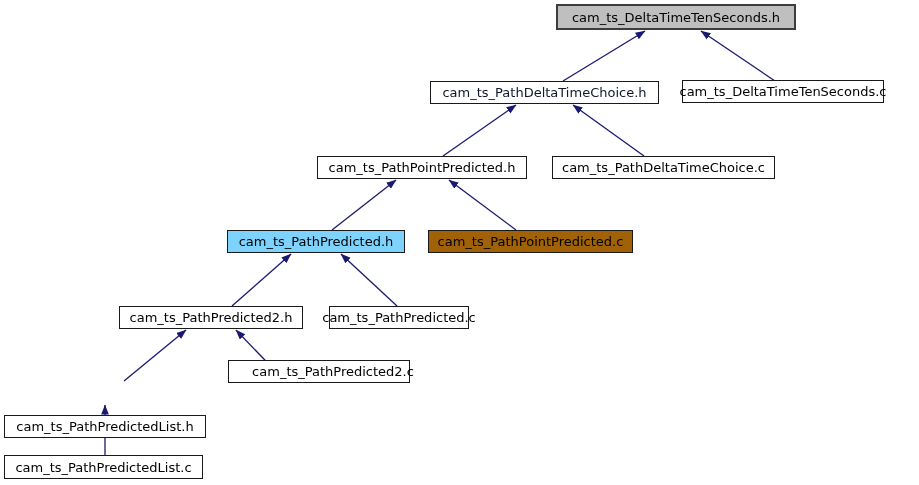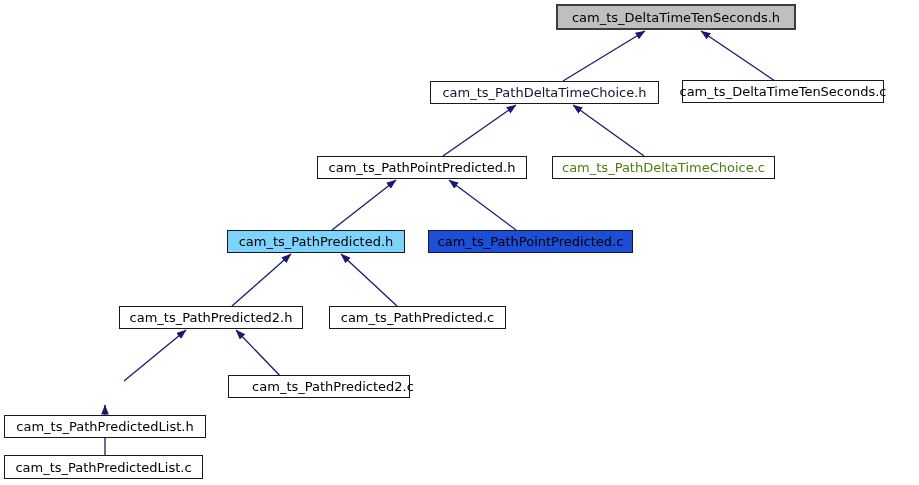--- a/index.html
+++ b/index.html
@@ -72,22 +72,22 @@
       <line x1="397" y1="306" x2="341" y2="254" stroke="#191970" stroke-width="1.3" class="edge-line" marker-end="url(#arrowhead)"></line>
       <line x1="124" y1="381" x2="186" y2="330" stroke="#191970" stroke-width="1.3" class="edge-line" marker-end="url(#arrowhead)"></line>
       <line x1="285" y1="381" x2="236" y2="330" stroke="#191970" stroke-width="1.3" class="edge-line" marker-end="url(#arrowhead)"></line>
       <line x1="105" y1="455" x2="105" y2="405" stroke="#191970" stroke-width="1.3" class="edge-line" marker-end="url(#arrowhead)"></line>
     </svg>
   <div id="nodes-layer">
       <div class="node highlighted" style="left: 556px; top: 4px; width: 240px; height: 26px; background: rgb(191, 191, 191); border-color: rgb(61, 61, 61); color: rgb(0, 0, 0);">cam_ts_DeltaTimeTenSeconds.h</div>
       <div class="node" style="left: 430px; top: 81px; width: 229px; height: 23px; background: rgb(255, 255, 255); border-color: rgb(26, 26, 26); color: #0f172a;">cam_ts_PathDeltaTimeChoice.h</div>
       <div class="node" style="left: 682px; top: 80px; width: 202px; height: 23px; background: rgb(255, 255, 255); border-color: rgb(26, 26, 26); color: rgb(0, 0, 0);">cam_ts_DeltaTimeTenSeconds.c</div>
       <div class="node" style="left: 317px; top: 156px; width: 210px; height: 23px; background: rgb(255, 255, 255); border-color: rgb(26, 26, 26); color: rgb(0, 0, 0);">cam_ts_PathPointPredicted.h</div>
-      <div class="node" style="left: 552px; top: 156px; width: 223px; height: 23px; background: rgb(255, 255, 255); border-color: rgb(26, 26, 26); color: #4d7c0f;">cam_ts_PathDeltaTimeChoice.c</div>
+      <div class="node" style="left: 552px; top: 156px; width: 223px; height: 23px; background: rgb(255, 255, 255); border-color: rgb(26, 26, 26); color: #000000;">cam_ts_PathDeltaTimeChoice.c</div>
       <div class="node" style="left: 227px; top: 230px; width: 178px; height: 23px; background: #7dd3fc; border-color: rgb(26, 26, 26); color: rgb(0, 0, 0);">cam_ts_PathPredicted.h</div>
-      <div class="node" style="left: 428px; top: 230px; width: 205px; height: 23px; background: #1d4ed8; border-color: rgb(26, 26, 26); color: rgb(0, 0, 0);">cam_ts_PathPointPredicted.c</div>
+      <div class="node" style="left: 428px; top: 230px; width: 205px; height: 23px; background: #a16207; border-color: rgb(26, 26, 26); color: rgb(0, 0, 0);">cam_ts_PathPointPredicted.c</div>
       <div class="node" style="left: 119px; top: 306px; width: 184px; height: 23px; background: rgb(255, 255, 255); border-color: rgb(26, 26, 26); color: rgb(0, 0, 0);">cam_ts_PathPredicted2.h</div>
-      <div class="node" style="left: 329px; top: 306px; width: 177px; height: 23px; background: rgb(255, 255, 255); border-color: rgb(26, 26, 26); color: rgb(0, 0, 0);">cam_ts_PathPredicted.c</div>
+      <div class="node" style="left: 329px; top: 306px; width: 140px; height: 23px; background: rgb(255, 255, 255); border-color: rgb(26, 26, 26); color: rgb(0, 0, 0);">cam_ts_PathPredicted.c</div>
       <div class="node" style="left: 4px; top: 381px; width: 202px; height: 23px; background: rgb(255, 255, 255); border-color: rgb(26, 26, 26); color: rgb(0, 0, 0); margin-top: 34px;">cam_ts_PathPredictedList.h</div>
-      <div class="node" style="left: 228px; top: 375px; width: 182px; height: 23px; background: rgb(255, 255, 255); border-color: rgb(26, 26, 26); color: rgb(0, 0, 0); padding-left: 28px;">cam_ts_PathPredicted2.c</div>
+      <div class="node" style="left: 228px; top: 360px; width: 182px; height: 23px; background: rgb(255, 255, 255); border-color: rgb(26, 26, 26); color: rgb(0, 0, 0); padding-left: 28px;">cam_ts_PathPredicted2.c</div>
       <div class="node" style="left: 4px; top: 455px; width: 199px; height: 24px; background: rgb(255, 255, 255); border-color: rgb(26, 26, 26); color: rgb(0, 0, 0);">cam_ts_PathPredictedList.c</div>
     </div>
 </div>
 
 </body></html>

